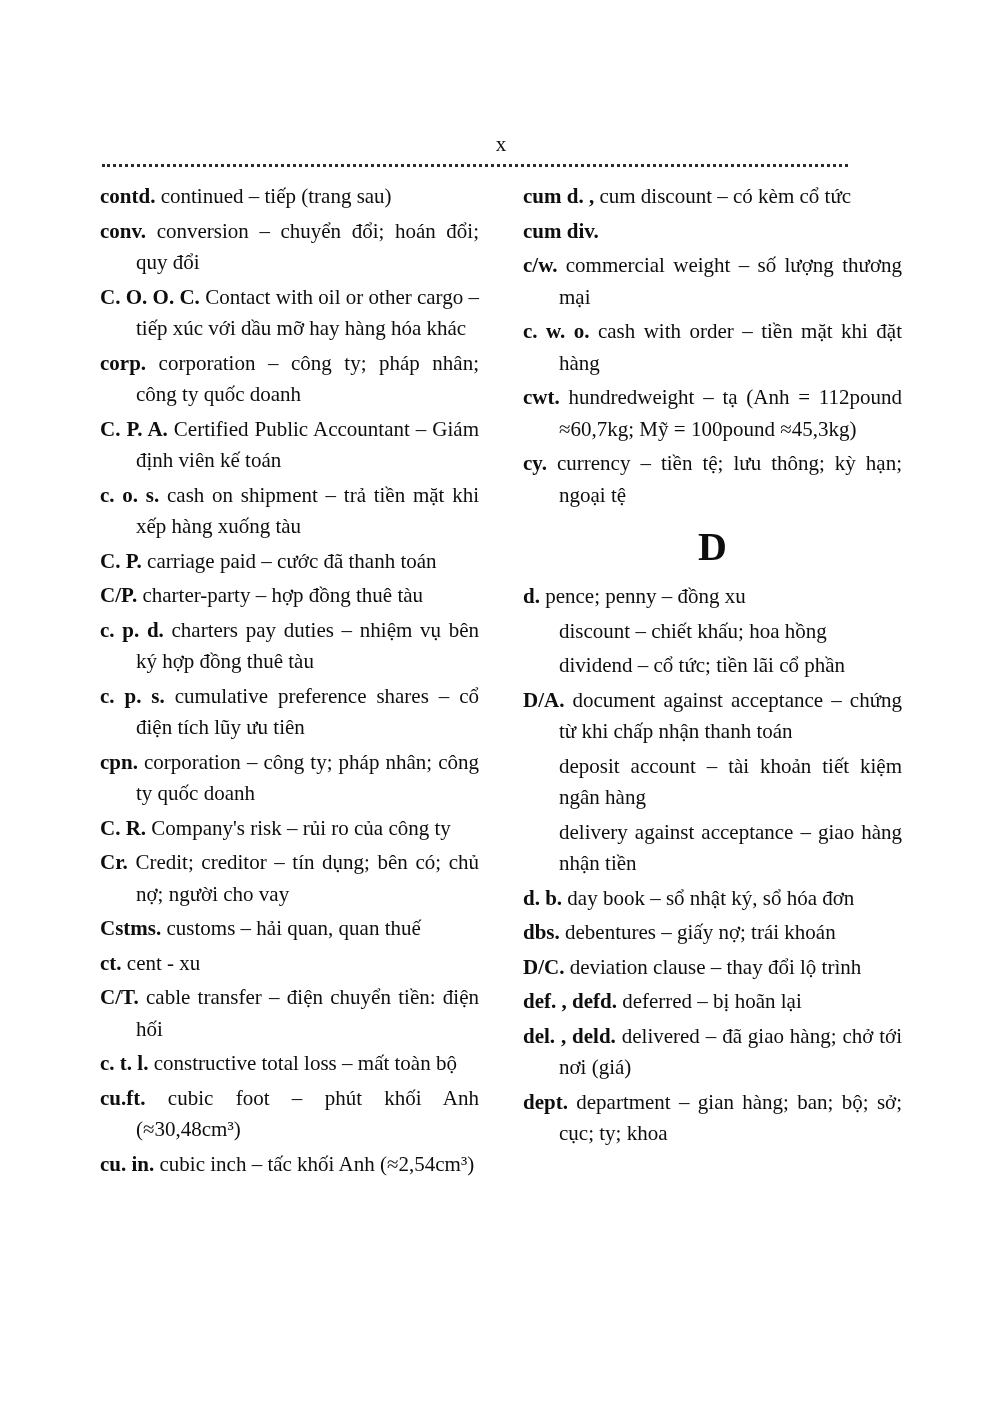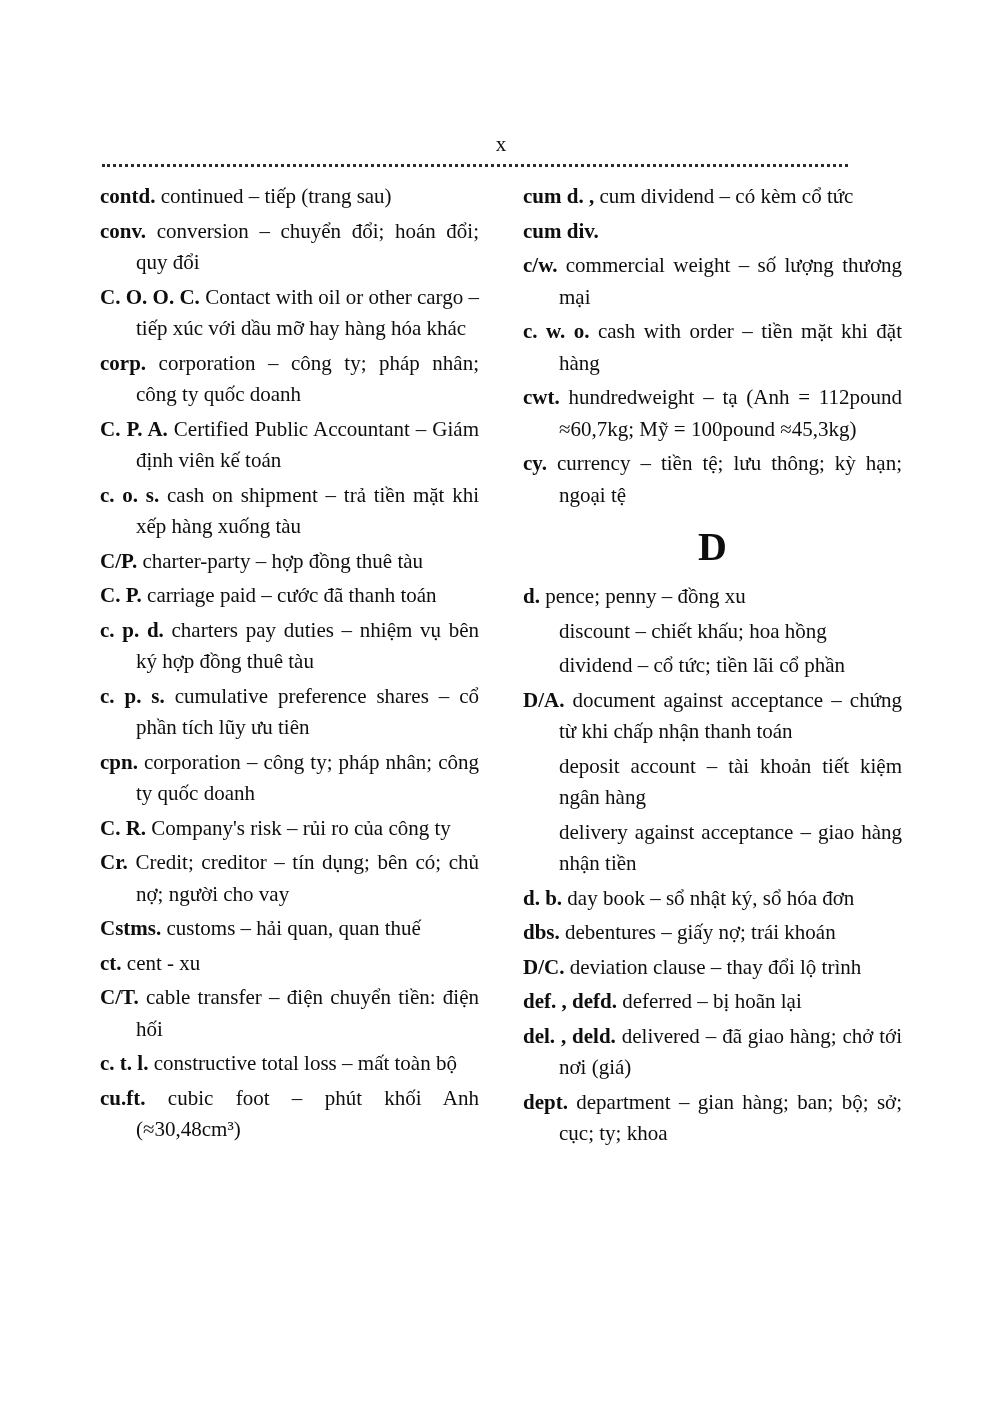--- a/index.html
+++ b/index.html
@@ -67,35 +67,36 @@
   <div class="page-number">x</div>
   <div class="dotted-rule"></div>
   <div class="columns">
     <div class="col">
         <p class="entry"><span class="abbr">contd.</span> <span>continued – tiếp (trang sau)</span></p>
         <p class="entry"><span class="abbr">conv.</span> <span>conversion – chuyển đổi; hoán đổi; quy đổi</span></p>
         <p class="entry"><span class="abbr">C. O. O. C.</span> <span>Contact with oil or other cargo – tiếp xúc với dầu mỡ hay hàng hóa khác</span></p>
         <p class="entry"><span class="abbr">corp.</span> <span>corporation – công ty; pháp nhân; công ty quốc doanh</span></p>
         <p class="entry"><span class="abbr">C. P. A.</span> <span>Certified Public Accountant – Giám định viên kế toán</span></p>
         <p class="entry"><span class="abbr">c. o. s.</span> <span>cash on shipment – trả tiền mặt khi xếp hàng xuống tàu</span></p>
+        <p class="entry"><span class="abbr">C. P.</span> <span>carriage paid – cước đã thanh toán</span></p>
         <p class="entry"><span class="abbr">C/P.</span> <span>charter-party – hợp đồng thuê tàu</span></p>
-        <p class="entry"><span class="abbr">C. P.</span> <span>carriage paid – cước đã thanh toán</span></p>
         <p class="entry"><span class="abbr">c. p. d.</span> <span>charters pay duties – nhiệm vụ bên ký hợp đồng thuê tàu</span></p>
-        <p class="entry"><span class="abbr">c. p. s.</span> <span>cumulative preference shares – cổ phần tích lũy ưu tiên</span></p>
+        <p class="entry"><span class="abbr">c. p. s.</span> <span>cumulative preference shares – cổ điện tích lũy ưu tiên</span></p>
         <p class="entry"><span class="abbr">cpn.</span> <span>corporation – công ty; pháp nhân; công ty quốc doanh</span></p>
         <p class="entry"><span class="abbr">C. R.</span> <span>Company's risk – rủi ro của công ty</span></p>
         <p class="entry"><span class="abbr">Cr.</span> <span>Credit; creditor – tín dụng; bên có; chủ nợ; người cho vay</span></p>
         <p class="entry"><span class="abbr">Cstms.</span> <span>customs – hải quan, quan thuế</span></p>
         <p class="entry"><span class="abbr">ct.</span> <span>cent - xu</span></p>
         <p class="entry"><span class="abbr">C/T.</span> <span>cable transfer – điện chuyển tiền: điện hối</span></p>
         <p class="entry"><span class="abbr">c. t. l.</span> <span>constructive total loss – mất toàn bộ</span></p>
         <p class="entry"><span class="abbr">cu.ft.</span> <span>cubic foot – phút khối Anh (≈30,48cm³)</span></p>
+        <p class="entry"><span class="abbr">cu. in.</span> <span>cubic inch – tấc khối Anh (≈2,54cm³)</span></p>
       </div>
     <div class="col">
-        <p class="entry"><span class="abbr">cum d. ,</span> <span>cum dividend – có kèm cổ tức</span></p>
+        <p class="entry"><span class="abbr">cum d. ,</span> <span>cum discount – có kèm cổ tức</span></p>
         <p class="entry"><span class="abbr">cum div.</span></p>
         <p class="entry"><span class="abbr">c/w.</span> <span>commercial weight – số lượng thương mại</span></p>
         <p class="entry"><span class="abbr">c. w. o.</span> <span>cash with order – tiền mặt khi đặt hàng</span></p>
         <p class="entry"><span class="abbr">cwt.</span> <span>hundredweight – tạ (Anh = 112pound ≈60,7kg; Mỹ = 100pound ≈45,3kg)</span></p>
         <p class="entry"><span class="abbr">cy.</span> <span>currency – tiền tệ; lưu thông; kỳ hạn; ngoại tệ</span></p>
         <div class="section-letter">D</div>
         <p class="entry"><span class="abbr">d.</span> <span>pence; penny – đồng xu</span></p>
         <p class="entry sub"><span>discount – chiết khấu; hoa hồng</span></p>
         <p class="entry sub"><span>dividend – cổ tức; tiền lãi cổ phần</span></p>
         <p class="entry"><span class="abbr">D/A.</span> <span>document against acceptance – chứng từ khi chấp nhận thanh toán</span></p>

